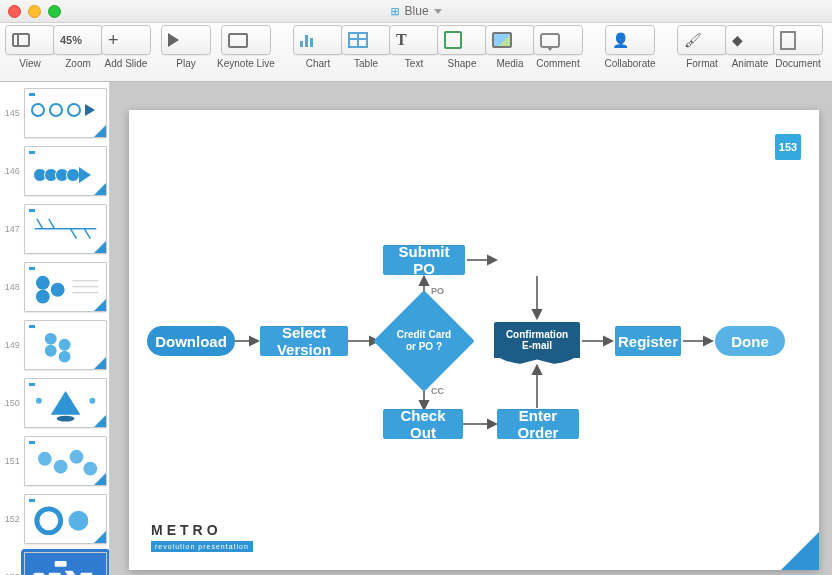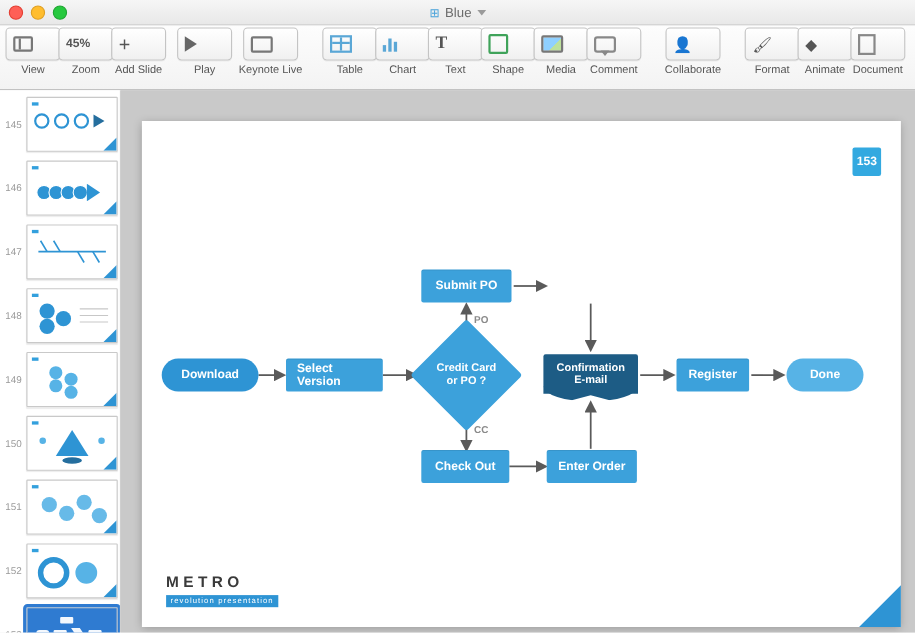--- a/index.html
+++ b/index.html
@@ -74,21 +74,21 @@
   .bar-accent { width:14px; height:20px; background:#33a9e0; margin-right:10px; }
   .slide-title { font-size:26px; font-weight:700; color:#4a4a4a; letter-spacing:.5px; }
   .slide-number-badge { position:absolute; right:18px; top:24px; width:26px; height:26px; background:#33a9e0; color:#fff; font-size:11px; font-weight:600; display:flex; align-items:center; justify-content:center; border-radius:2px;}
   .slide-corner { position:absolute; right:0; bottom:0; width:0;height:0;border-left:38px solid transparent; border-bottom:38px solid #2e94d4;}
   .brand { position:absolute; left:22px; bottom:18px; }
   .brand .name { font-size:14px; font-weight:700; letter-spacing:4px; color:#3a3a3a;}
   .brand .tag { font-size:7px; background:#2e94d4; color:#fff; padding:2px 4px; letter-spacing:1px; display:inline-block; margin-top:2px;}
 
   
   .flow { position:absolute; left:0; top:0; right:0; bottom:0; }
-  .node { position:absolute; color:#fff; font-size:11px; font-weight:600; display:flex; align-items:center; justify-content:center; padding:4px 10px; box-sizing:border-box;}
+  .node { position:absolute; color:#fff; font-size:15px; font-weight:600; display:flex; align-items:center; justify-content:center; text-align:center; padding:4px 10px; box-sizing:border-box;}
   .pill { border-radius:16px; background:#2e94d4; height:30px; }
   .pill.lite { background:#57b3e6; }
   .rect { background:#3ca1db; height:30px; border-radius:2px; box-shadow:0 1px 0 rgba(0,0,0,.08) inset; }
 
   .diamond-wrap { position:absolute; width:72px; height:72px; }
   .diamond { width:72px; height:72px; background:#3ca1db; transform:rotate(45deg); border-radius:3px; }
   .diamond-text { position:absolute; inset:0; display:flex; align-items:center; justify-content:center; color:#fff; font-size:10px; font-weight:600; text-align:center; line-height:1.2; padding:0 4px;}
 
   .doc-node { background:#1d5c85; width:86px; height:36px; position:absolute; color:#fff; font-size:10px; font-weight:600; display:flex;align-items:center;justify-content:center;text-align:center;border-radius:2px 2px 0 0;}
   .doc-node:after{ content:""; position:absolute; left:0; right:0; bottom:-7px; height:14px; background:#1d5c85; border-radius:0 0 50% 50% / 0 0 100% 100%; clip-path: polygon(0 0,100% 0,100% 55%,75% 100%,50% 60%,25% 100%,0 55%); }
@@ -149,33 +149,33 @@
       <div class="btn">
           <span class="ic ic-live"></span>
         </div>
       <div class="lbl">Keynote Live</div>
     </div>
   </div>
 
   <div class="tool-group">
     <div class="tool">
       <div class="btn">
+          <span class="ic-chart">
+            <i></i>
+            <i></i>
+            <i></i>
+          </span>
+        </div>
+      <div class="lbl">Chart</div>
+    </div>
+    <div class="tool">
+      <div class="btn">
           <span class="ic ic-table"></span>
         </div>
       <div class="lbl">Table</div>
-    </div>
-    <div class="tool">
-      <div class="btn">
-          <span class="ic-chart">
-            <i></i>
-            <i></i>
-            <i></i>
-          </span>
-        </div>
-      <div class="lbl">Chart</div>
     </div>
     <div class="tool">
       <div class="btn">
           <span class="ic-text">T</span>
         </div>
       <div class="lbl">Text</div>
     </div>
     <div class="tool">
       <div class="btn">
           <span class="ic ic-shape"></span>

